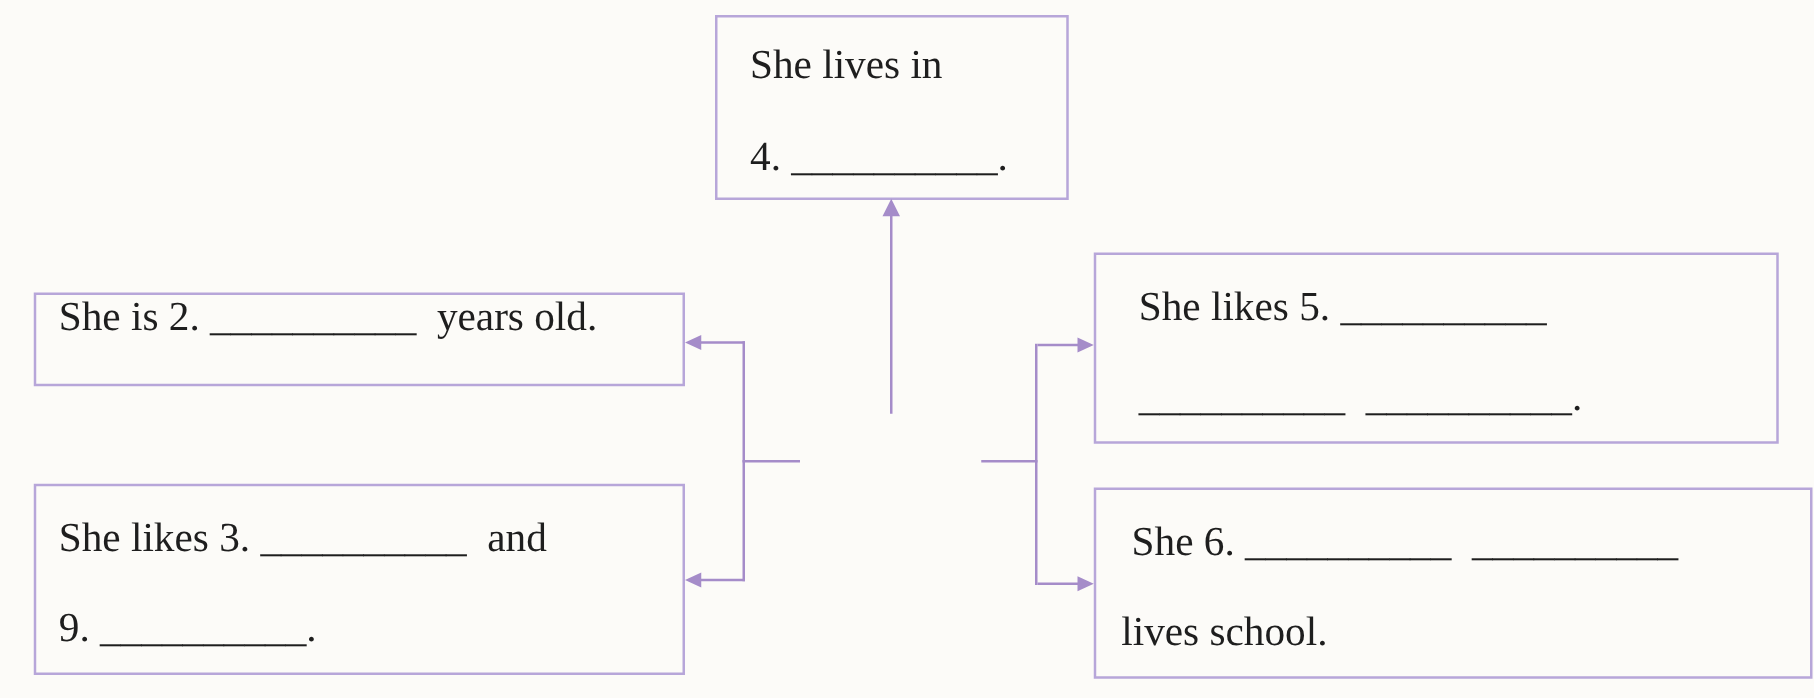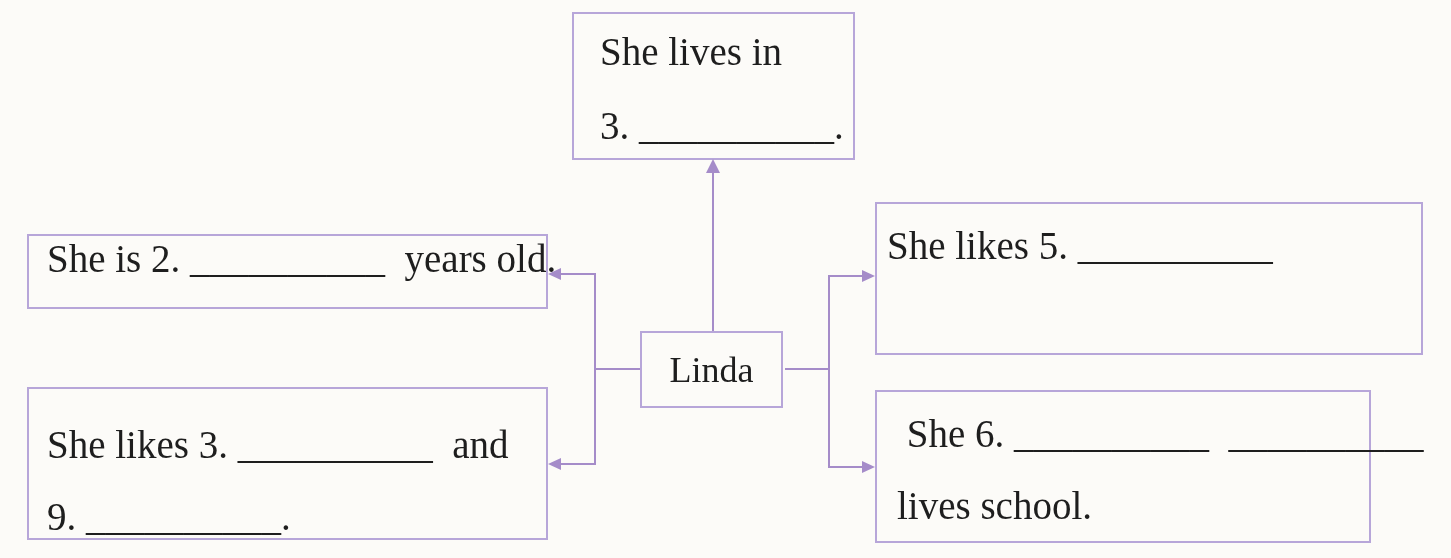--- a/index.html
+++ b/index.html
@@ -15,41 +15,41 @@
     background:var(--background);
     font-family:"Liberation Serif","DejaVu Serif",serif;
     color:var(--text);
     overflow:hidden;
   }
   .box{
     position:absolute;
     border:2px solid var(--box-border);
     box-sizing:border-box;
     background:var(--background);
-    font-size:39px;
+    font-size:33px;
   }
   .box .line{
     white-space:pre;
     line-height:72px;
     padding-left:18px;
   }
   
   .box.lives{left:572px;top:12px;width:283px;height:148px;}
   .box.lives .line{line-height:74px;padding-left:26px;}
   .box.lives{padding-top:1px;}
   
   .box.age{left:27px;top:234px;width:521px;height:75px;display:flex;align-items:flex-start;}
   .box.age .line{line-height:normal;}
   
-  .box.likes34{left:27px;top:387px;width:521px;height:153px;padding-top:20px;}
+  .box.likes34{left:27px;top:387px;width:521px;height:153px;padding-top:6px;}
   
   .box.likes5{left:875px;top:202px;width:548px;height:153px;padding-top:6px;}
-  .box.likes5 .line{padding-left:10px;}
+  .box.likes5 .line{padding-left:34px;}
   
-  .box.does6{left:875px;top:390px;width:496px;height:153px;padding-top:6px;}
+  .box.does6{left:875px;top:390px;width:575px;height:153px;padding-top:6px;}
   .box.does6 .line{padding-left:20px;}
   
   .box.center{
     left:640px;top:331px;width:143px;height:77px;
     display:flex;align-items:center;justify-content:center;
     font-size:36px;
   }
   
   .conn{position:absolute;background:var(--connector);}
   .conn.v-main{left:712px;top:170px;width:2px;height:161px;}
@@ -89,44 +89,42 @@
     border-left:13px solid var(--connector);
   }
 </style>
 </head>
 <body>
 
 <div class="canvas">
 
   <div class="box lives">
     <div class="line">She lives in</div>
-    <div class="line">3. __________.</div>
+    <div class="line">4. __________.</div>
   </div>
 
   <div class="box age">
     <div class="line">She is 2. __________  years old.</div>
   </div>
 
   <div class="box likes34">
     <div class="line">She likes 3. __________  and</div>
     <div class="line">9. __________.</div>
   </div>
 
   <div class="box likes5">
     <div class="line">She likes 5. __________</div>
+    <div class="line">__________  __________.</div>
   </div>
 
   <div class="box does6">
     <div class="line"> She 6. __________  __________</div>
     <div class="line">lives school.</div>
   </div>
 
-  <div class="box center">
-    <span>Linda</span>
-  </div>
 
   <div class="conn v-main"></div>
   <div class="ah up"></div>
 
   <div class="conn h-left-center"></div>
   <div class="conn v-left-bracket"></div>
   <div class="conn h-left-top"></div>
   <div class="ah left-top"></div>
   <div class="conn h-left-bottom"></div>
   <div class="ah left-bottom"></div>

